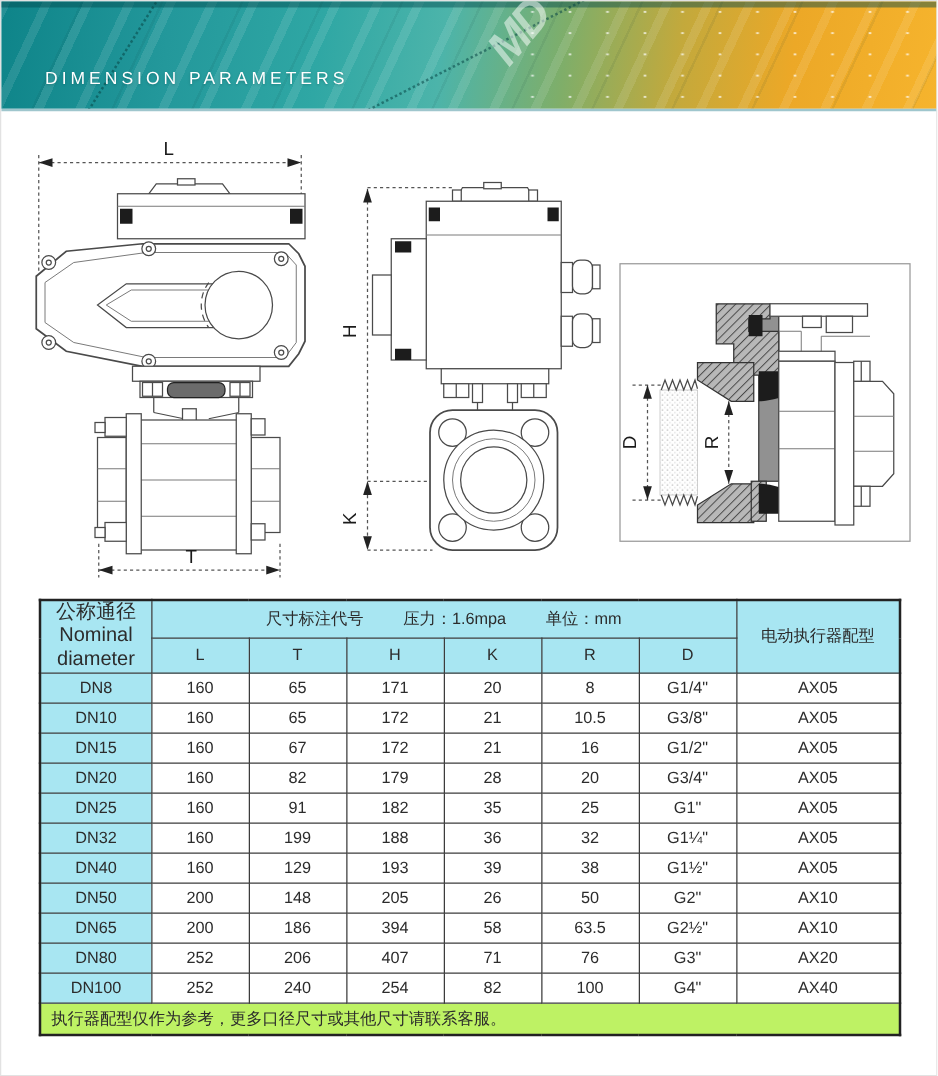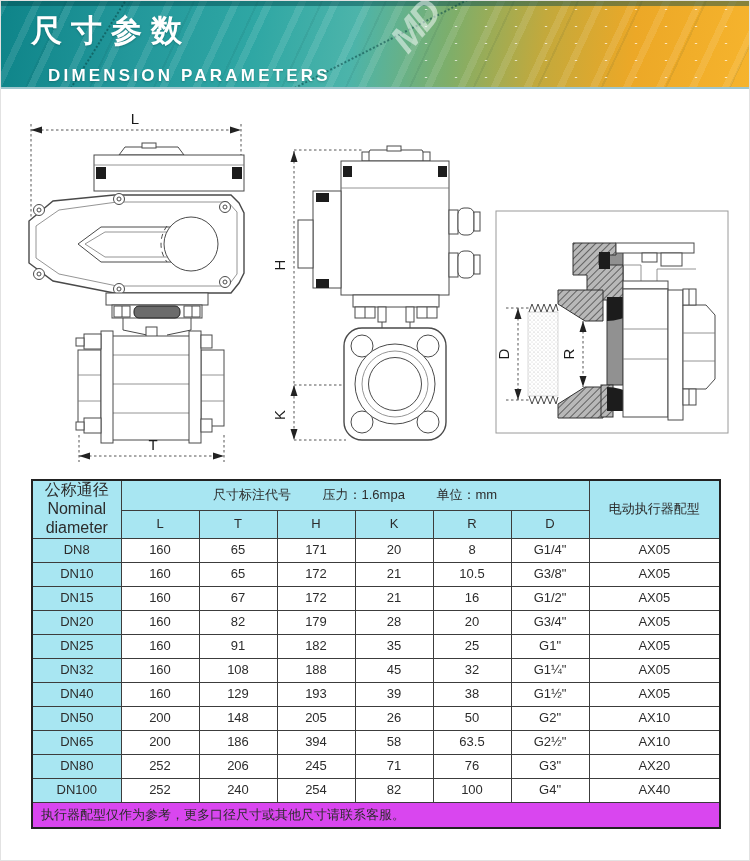--- a/index.html
+++ b/index.html
@@ -28,21 +28,21 @@
   .dotline.b{width:120px;left:40px;top:38px;transform:rotate(-58deg);}
   .watermark{
     position:absolute;left:388px;top:4px;transform:rotate(-50deg);
     font-size:38px;font-weight:bold;font-style:italic;color:rgba(255,255,255,0.5);letter-spacing:-3px;
   }
   .banner-title{
     position:absolute;left:30px;top:9px;margin:0;color:#fff;font-size:31px;font-weight:bold;
     letter-spacing:9px;text-shadow:0 1px 2px rgba(0,60,60,.35);
   }
   .banner-sub{
-    position:absolute;left:31px;top:49px;margin:16px;color:#fff;font-size:17px;font-weight:bold;
+    position:absolute;left:31px;top:49px;margin:4px;color:#fff;font-size:14px;font-weight:normal;
     letter-spacing:3.2px;text-shadow:0 1px 2px rgba(0,60,60,.3);
   }
   
   .drawings{position:absolute;top:88px;left:0;}
   svg{font-family:"Liberation Sans",sans-serif;}
   .ln{stroke:#4a4a4a;stroke-width:1;fill:none;}
   .lnw{stroke:#4a4a4a;stroke-width:1;fill:#fff;}
   .lnw2{stroke:#4a4a4a;stroke-width:1.4;fill:#fff;}
   .thin{stroke:#7a7a7a;stroke-width:.8;fill:none;}
   .dim{stroke:#555;stroke-width:1;fill:none;stroke-dasharray:2.5 2.5;}
@@ -52,35 +52,34 @@
   
   .tblwrap{position:absolute;top:478px;left:30px;}
   table{border-collapse:collapse;table-layout:fixed;width:688px;border:2px solid #222;}
   th,td{border:1px solid #3c3c3c;text-align:center;vertical-align:middle;
     font-size:13px;font-weight:normal;color:#2c2c2c;padding:0;height:23px;line-height:1.15;}
   .cy{background:#a8e6f2;}
   .cap-row th{height:29px;}
   .sub-row th{height:27px;}
   .hd-diam{font-size:16px;line-height:1.18;}
   .capspan{margin:0 14px;}
-  .note-cell{text-align:left;padding:3px 8px;height:18px;background:#d946ef;font-size:13px;}
+  .note-cell{text-align:left;padding:3px 8px;height:18px;background:#bef264;font-size:13px;}
 </style>
 </head>
 <body>
 
 <div id="page">
 
   <div class="banner">
     <div class="streaks"></div>
     <div class="dots"></div>
     <div class="topstrip"></div>
     <div class="dotline a"></div>
     <div class="dotline b"></div>
     <div class="watermark">MD</div>
-    <h1 class="banner-title">尺寸参数</h1>
     <h2 class="banner-sub">DIMENSION PARAMETERS</h2>
   </div>
 
   <svg class="drawings" width="750" height="388" viewBox="0 86 750 388">
     <defs>
       <pattern id="hatch" width="5" height="5" patternUnits="userSpaceOnUse" patternTransform="rotate(45)">
         <rect width="5" height="5" fill="#b8b8b8"></rect>
         <line x1="0" y1="0" x2="0" y2="5" stroke="#4a4a4a" stroke-width="1.6"></line>
       </pattern>
       <pattern id="speck" width="4" height="4" patternUnits="userSpaceOnUse">
@@ -358,23 +357,23 @@
             <td>91</td>
             <td>182</td>
             <td>35</td>
             <td>25</td>
             <td>G1"</td>
             <td>AX05</td>
           </tr>
           <tr>
             <td class="cy">DN32</td>
             <td>160</td>
-            <td>108</td>
+            <td>199</td>
             <td>188</td>
-            <td>45</td>
+            <td>36</td>
             <td>32</td>
             <td>G1¼"</td>
             <td>AX05</td>
           </tr>
           <tr>
             <td class="cy">DN40</td>
             <td>160</td>
             <td>129</td>
             <td>193</td>
             <td>39</td>
@@ -399,21 +398,21 @@
             <td>394</td>
             <td>58</td>
             <td>63.5</td>
             <td>G2½"</td>
             <td>AX10</td>
           </tr>
           <tr>
             <td class="cy">DN80</td>
             <td>252</td>
             <td>206</td>
-            <td>245</td>
+            <td>407</td>
             <td>71</td>
             <td>76</td>
             <td>G3"</td>
             <td>AX20</td>
           </tr>
           <tr>
             <td class="cy">DN100</td>
             <td>252</td>
             <td>240</td>
             <td>254</td>

